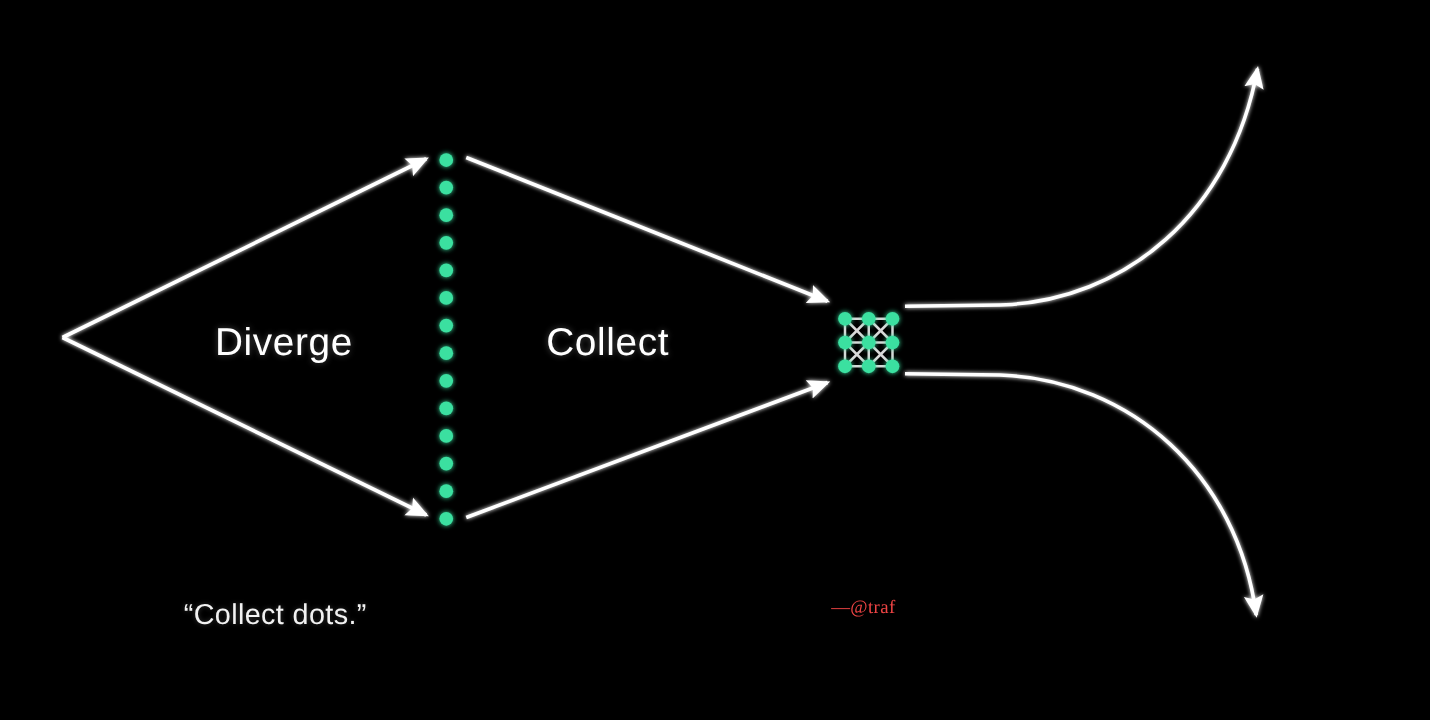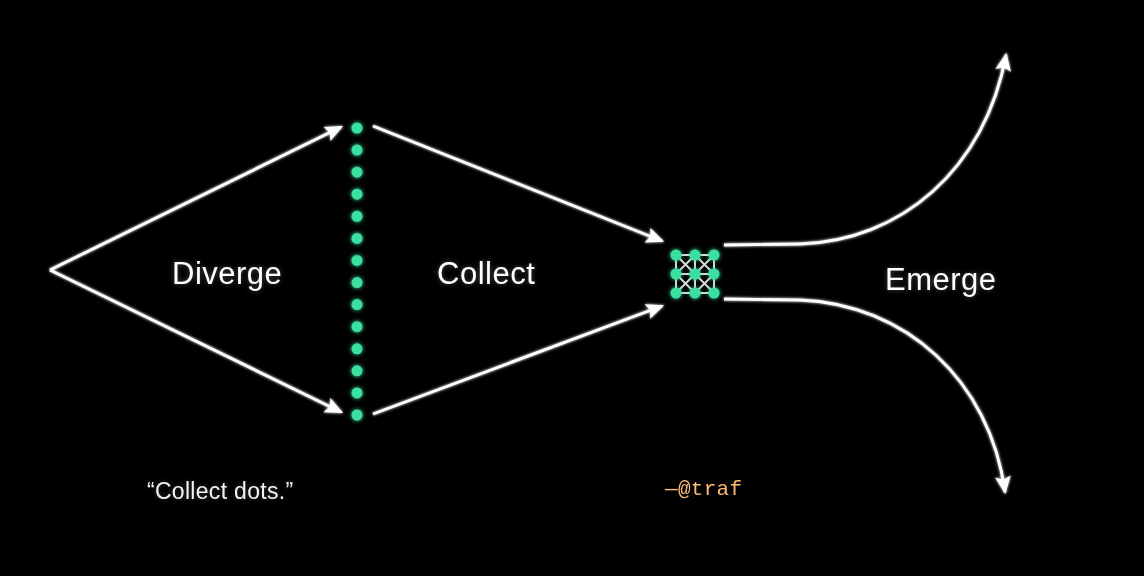--- a/index.html
+++ b/index.html
@@ -44,23 +44,23 @@
     color: #f2f2f2;
     font-family: "Liberation Sans", sans-serif;
     font-size: 23px;
     font-weight: 400;
     letter-spacing: 0.3px;
     white-space: nowrap;
     text-shadow: 0 0 4px rgba(255,255,255,0.22);
   }
   .attribution {
     position: absolute;
-    color: #fdba74;
-    font-family: Liberation Mono, monospace;
-    font-size: 21px;
+    color: #ef4444;
+    font-family: Liberation Serif, serif;
+    font-size: 15px;
     font-weight: 400;
     letter-spacing: 0.3px;
     white-space: nowrap;
   }
   
   #label-diverge { left: 172px; top: 256px; }
   #label-converge { left: 437px; top: 256px; }
   #label-emerge   { left: 885px; top: 262px; }
   #caption-collect { left: 147px; top: 478px; }
   #caption-connect { left: 421px; top: 478px; }
@@ -153,20 +153,19 @@
           <circle cx="695" cy="293" r="5.5" fill="#3ae0a0"></circle>
           <circle cx="714" cy="293" r="5.5" fill="#3ae0a0"></circle>
         </g>
     </g>
   </svg>
 
   <div class="stage-label" id="label-diverge">Diverge</div>
 
   <div class="stage-label" id="label-converge">Collect</div>
 
-  <div class="stage-label" id="label-emerge">Emerge</div>
 
   <div class="caption" id="caption-collect">“Collect dots.”</div>
 
 
   <div class="attribution" id="attr-traf">—@traf</div>
 
 </div>
 
 </body></html>

